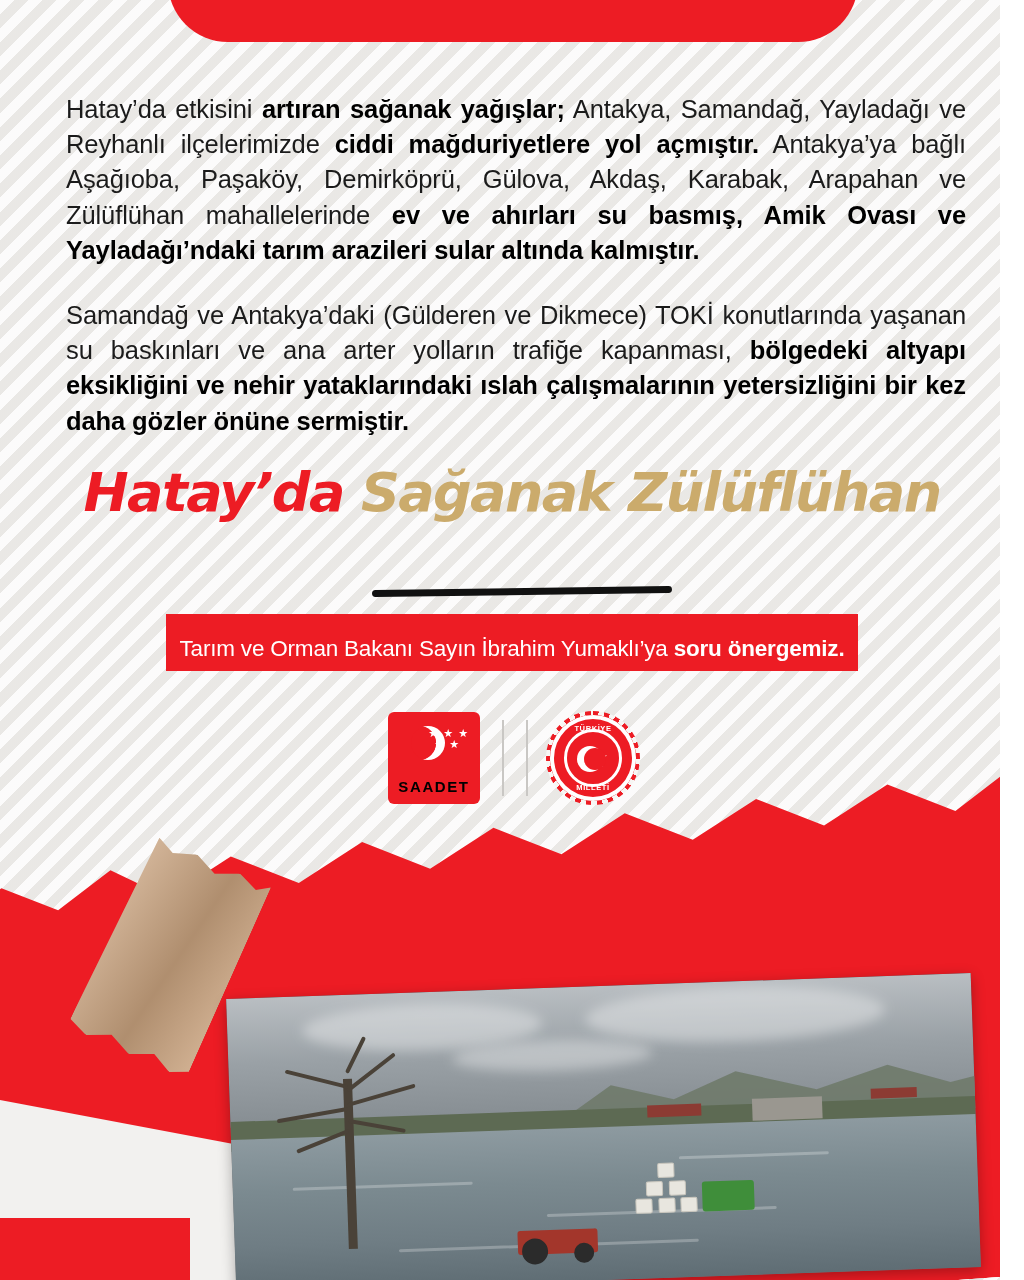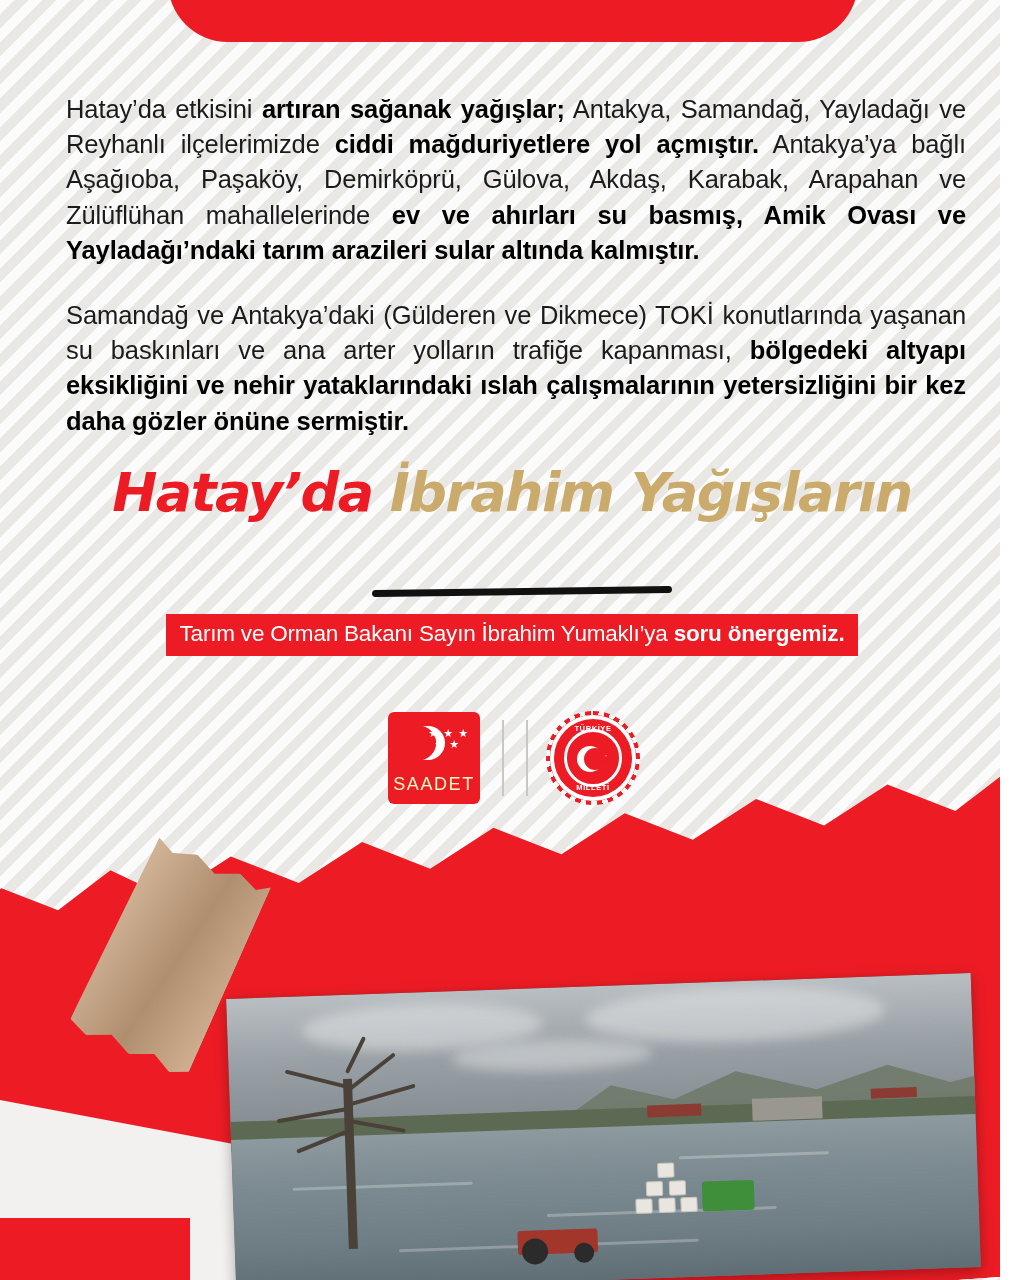--- a/index.html
+++ b/index.html
@@ -107,21 +107,21 @@
     left: 0;
     width: 1024px;
     text-align: center;
     z-index: 3;
   }
   .subtitle {
     display: inline-block;
     background: #ed1c24;
     color: #ffffff;
     font-size: 22.5px;
-    padding: 7px 14px 9px 14px;
+    padding: 22px 14px 9px 14px;
     letter-spacing: -0.2px;
   }
   .subtitle b { font-weight: 700; }
 
   
   .logo-row {
     position: absolute;
     top: 712px;
     left: 0;
     width: 1024px;
@@ -167,23 +167,23 @@
     position: absolute;
     top: 16px;
     right: 11px;
     color: #fff;
     font-size: 11px;
     letter-spacing: 1px;
     line-height: 11px;
   }
   .saadet-stars .row2 { padding-left: 6px; }
   .saadet-word {
-    color: #fef9c3;
-    font-size: 18px;
-    font-weight: 400;
+    color: #000000;
+    font-size: 15px;
+    font-weight: 700;
     letter-spacing: 1.6px;
   }
   .divider-v {
     width: 2px;
     height: 76px;
     background: #c9c7c4;
   }
   .name-block {
     text-align: center;
     color: #111;
@@ -460,21 +460,21 @@
 
   <div class="top-blob"></div>
 
   <div class="body-text">
     <p class="para"><span>Hatay’da etkisini </span><b>artıran sağanak yağışlar;</b><span> Antakya, Samandağ, Yayladağı ve Reyhanlı ilçelerimizde </span><b>ciddi mağduriyetlere yol açmıştır.</b><span> Antakya’ya bağlı Aşağıoba, Paşaköy, Demirköprü, Gülova, Akdaş, Karabak, Arapahan ve Zülüflühan mahallelerinde </span><b>ev ve ahırları su basmış, Amik Ovası ve Yayladağı’ndaki tarım arazileri sular altında kalmıştır.</b></p>
 
     <p class="para"><span>Samandağ ve Antakya’daki (Gülderen ve Dikmece) TOKİ konutlarında yaşanan su baskınları ve ana arter yolların trafiğe kapanması, </span><b>bölgedeki altyapı eksikliğini ve nehir yataklarındaki ıslah çalışmalarının yetersizliğini bir kez daha gözler önüne sermiştir.</b></p>
   </div>
 
   <div class="headline">
-    <div class="head-line1"><span class="h-red">Hatay’da </span><span class="h-gold">İbrahim Yağışların</span></div>
+    <div class="head-line1"><span class="h-red">Hatay’da </span><span class="h-gold">Sağanak Zülüflühan</span></div>
   </div>
   <div class="scribble"></div>
 
   <div class="subtitle-wrap">
     <span class="subtitle"><span>Tarım ve Orman Bakanı Sayın İbrahim Yumaklı’ya </span><b>soru önergemiz.</b></span>
   </div>
 
   <div class="logo-row">
 
     <div class="saadet-logo">

